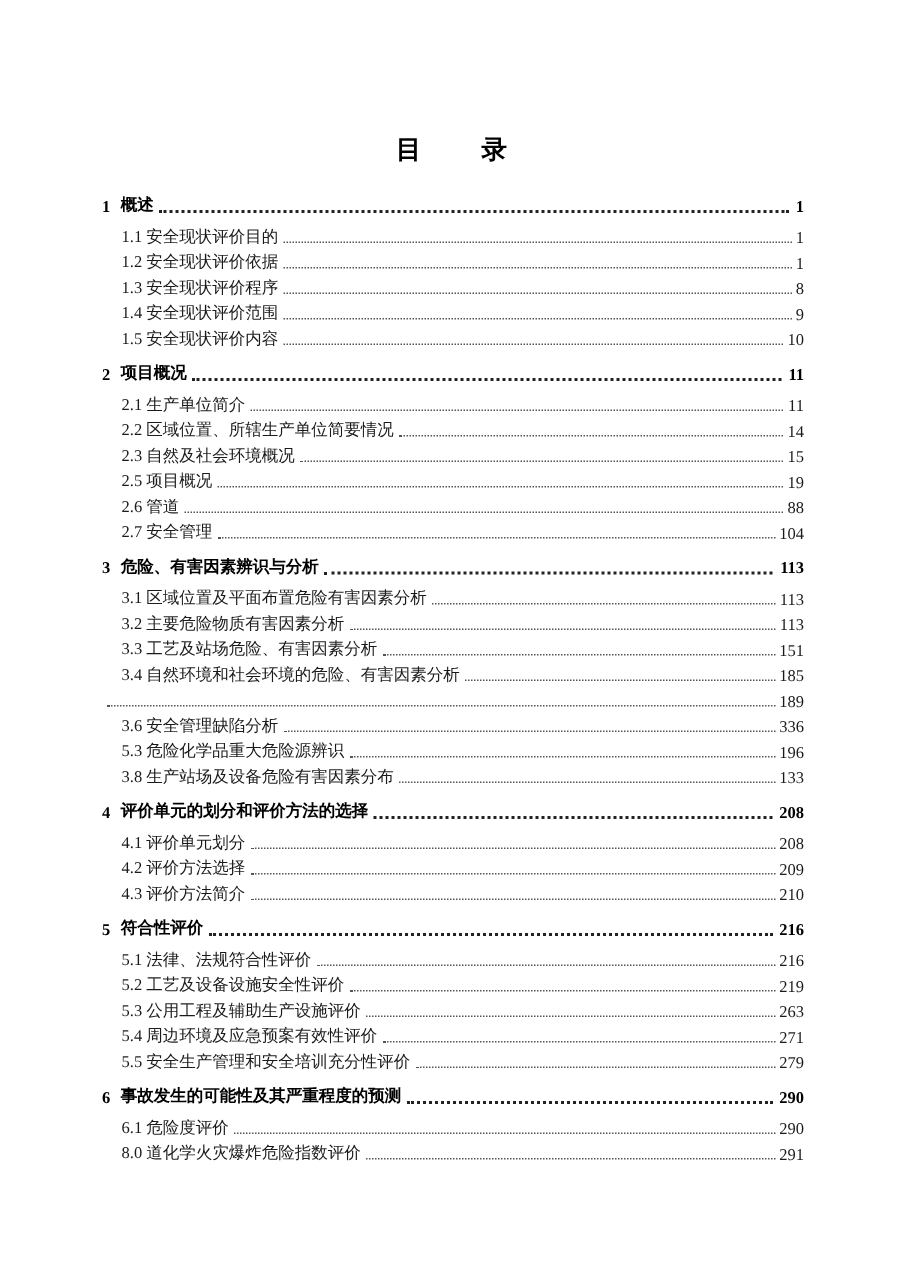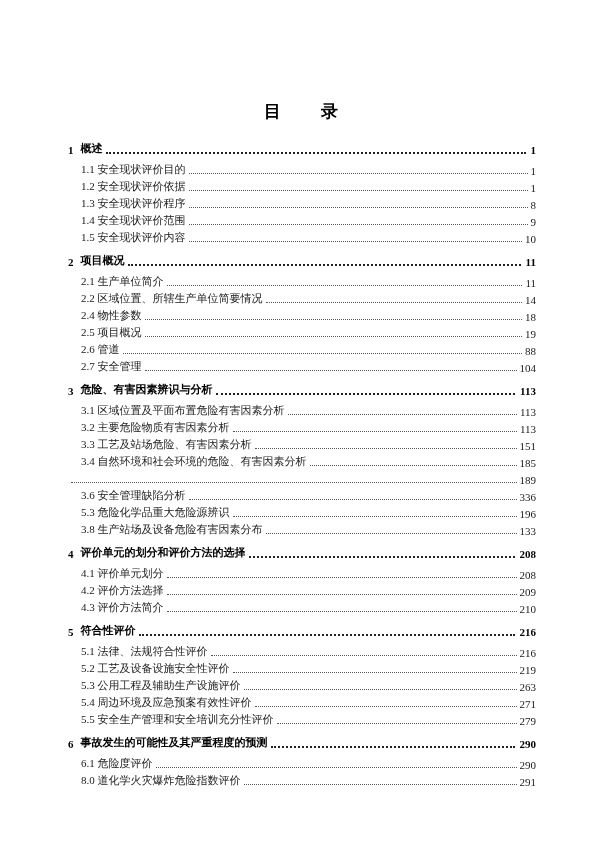--- a/index.html
+++ b/index.html
@@ -13,21 +13,21 @@
     height: 848px;
     margin: 0 auto;
     background: #ffffff;
     box-sizing: border-box;
     padding: 84px 64px 0 68px;
     font-family: "Liberation Serif", "DejaVu Serif", serif;
     color: #1a1a1a;
     overflow: hidden;
   }
   .title {
-    margin: 16px;
+    margin: 4px;
     text-align: center;
     font-size: 17px;
     font-weight: bold;
     letter-spacing: 2px;
     color: #000000;
   }
   .toc {
     margin-top: 16px;
   }
   .toc-row {
@@ -119,23 +119,23 @@
         <span class="label">2.1 生产单位简介</span>
         <span class="dots"></span>
         <span class="pagenum">11</span>
       </div>
       <div class="toc-row item">
         <span class="label">2.2 区域位置、所辖生产单位简要情况</span>
         <span class="dots"></span>
         <span class="pagenum">14</span>
       </div>
       <div class="toc-row item">
-        <span class="label">2.4 物性参数</span>
-        <span class="dots"></span>
-        <span class="pagenum">18</span>
+        <span class="label">2.3 自然及社会环境概况</span>
+        <span class="dots"></span>
+        <span class="pagenum">15</span>
       </div>
       <div class="toc-row item">
         <span class="label">2.5 项目概况</span>
         <span class="dots"></span>
         <span class="pagenum">19</span>
       </div>
       <div class="toc-row item">
         <span class="label">2.6 管道</span>
         <span class="dots"></span>
         <span class="pagenum">88</span>

